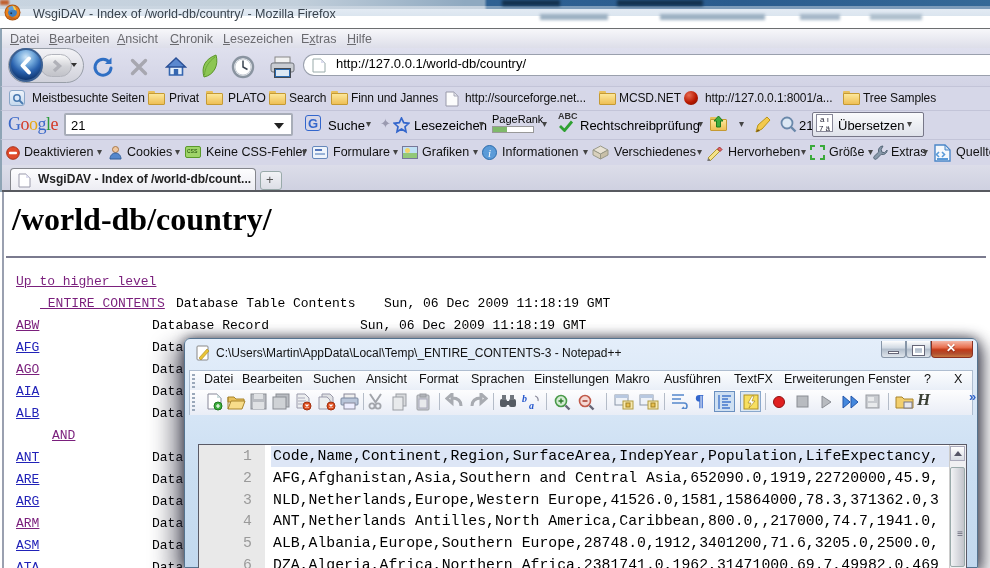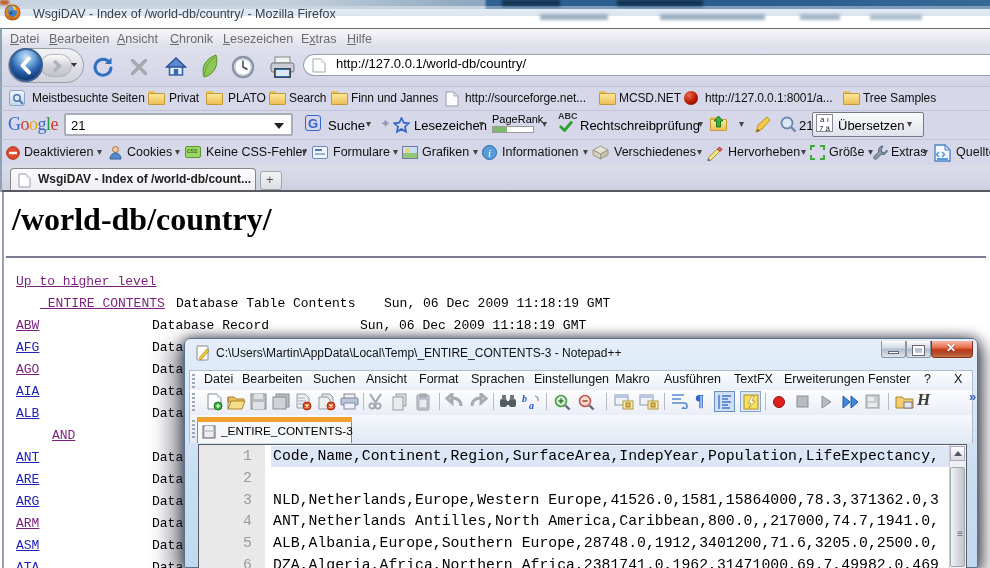--- a/index.html
+++ b/index.html
@@ -507,42 +507,32 @@
         <rect x="4" y="10" width="9" height="4" fill="#e8eaec"></rect>
       </svg>
     <svg class="ti" style="left:705px" width="20" height="17" viewBox="0 0 20 17">
         <path d="M1 4 h6 l2 2 h9 v9 H1z" fill="#f2cf6e" stroke="#a8842c"></path>
         <rect x="9" y="9" width="8" height="6" fill="#e8e8ec" stroke="#778"></rect>
       </svg>
     <text class="ti" style="left:727px;top:0px;font-family:'Liberation Serif',serif;font-size:17px;font-weight:bold;font-style:italic;color:#3a3f34;position:absolute;">H</text>
     <span class="abs" style="left:779px;top:-1px;color:#3366cc;font-size:13px;font-weight:bold;">»</span>
   </div>
 
-  <div class="abs" id="npp-tabb">
-    <div class="abs" style="left:2px;top:5px;width:3px;height:18px;background:repeating-linear-gradient(#9aa8ba 0 2px,transparent 2px 4px);"></div>
-    <div class="abs" style="left:7px;top:2px;width:155px;height:26px;background:#f6f7f9;border:1px solid #888;border-bottom:none;"></div>
-    <div class="abs" style="left:7px;top:2px;width:155px;height:5px;background:#efa02c;"></div>
-    <svg class="abs" style="left:12px;top:10px" width="14" height="14" viewBox="0 0 14 14">
-      <rect x="1" y="1" width="12" height="12" fill="#c8ccd4" stroke="#667"></rect>
-      <rect x="3" y="1" width="8" height="4" fill="#eee"></rect>
-        <rect x="3" y="7" width="8" height="5" fill="#eee"></rect>
-    </svg>
-    <span class="abs" style="left:31px;top:9px;font-size:11.8px;color:#000;">_ENTIRE_CONTENTS-3</span>
-  </div>
 
   <div class="abs" id="npp-edit">
     <div class="abs" id="npp-gutter"></div>
     <div class="abs" style="left:72px;top:1px;width:678px;height:21px;background:#dde6f6;"></div>
     <span class="npp-num" style="top:3px;">1</span>
     <span class="npp-num" style="top:25px;">2</span>
     <span class="npp-num" style="top:47px;">3</span>
     <span class="npp-num" style="top:68px;">4</span>
     <span class="npp-num" style="top:90px;">5</span>
     <span class="npp-num" style="top:112px;">6</span>
     <span class="npp-line" style="top:3px;">Code,Name,Continent,Region,SurfaceArea,IndepYear,Population,LifeExpectancy,</span>
+    <span class="npp-line" style="top:25px;">AFG,Afghanistan,Asia,Southern and Central Asia,652090.0,1919,22720000,45.9,</span>
     <span class="npp-line" style="top:47px;">NLD,Netherlands,Europe,Western Europe,41526.0,1581,15864000,78.3,371362.0,3</span>
     <span class="npp-line" style="top:68px;">ANT,Netherlands Antilles,North America,Caribbean,800.0,,217000,74.7,1941.0,</span>
     <span class="npp-line" style="top:90px;">ALB,Albania,Europe,Southern Europe,28748.0,1912,3401200,71.6,3205.0,2500.0,</span>
     <span class="npp-line" style="top:112px;">DZA,Algeria,Africa,Northern Africa,2381741.0,1962,31471000,69.7,49982.0,469</span>
 
     <div class="abs" style="right:0;top:0;width:17px;height:123px;background:#f0f0f2;border-left:1px solid #ccc;"></div>
     <div class="abs" style="right:1px;top:1px;width:15px;height:15px;background:linear-gradient(#fefefe,#d8dce4);border:1px solid #aab;"></div>
     <div class="abs" style="right:4px;top:6px;width:0;height:0;border-left:4px solid transparent;border-right:4px solid transparent;border-bottom:5px solid #556;"></div>
     <div class="abs" style="right:1px;top:22px;width:15px;height:100px;background:linear-gradient(90deg,#f2f3f5,#d0d2d8 70%,#c2c4ca);border:1px solid #9aa;border-radius:2px;"></div>
     <span class="abs" style="right:3px;top:83px;font-size:10px;color:#667;">≡</span>

